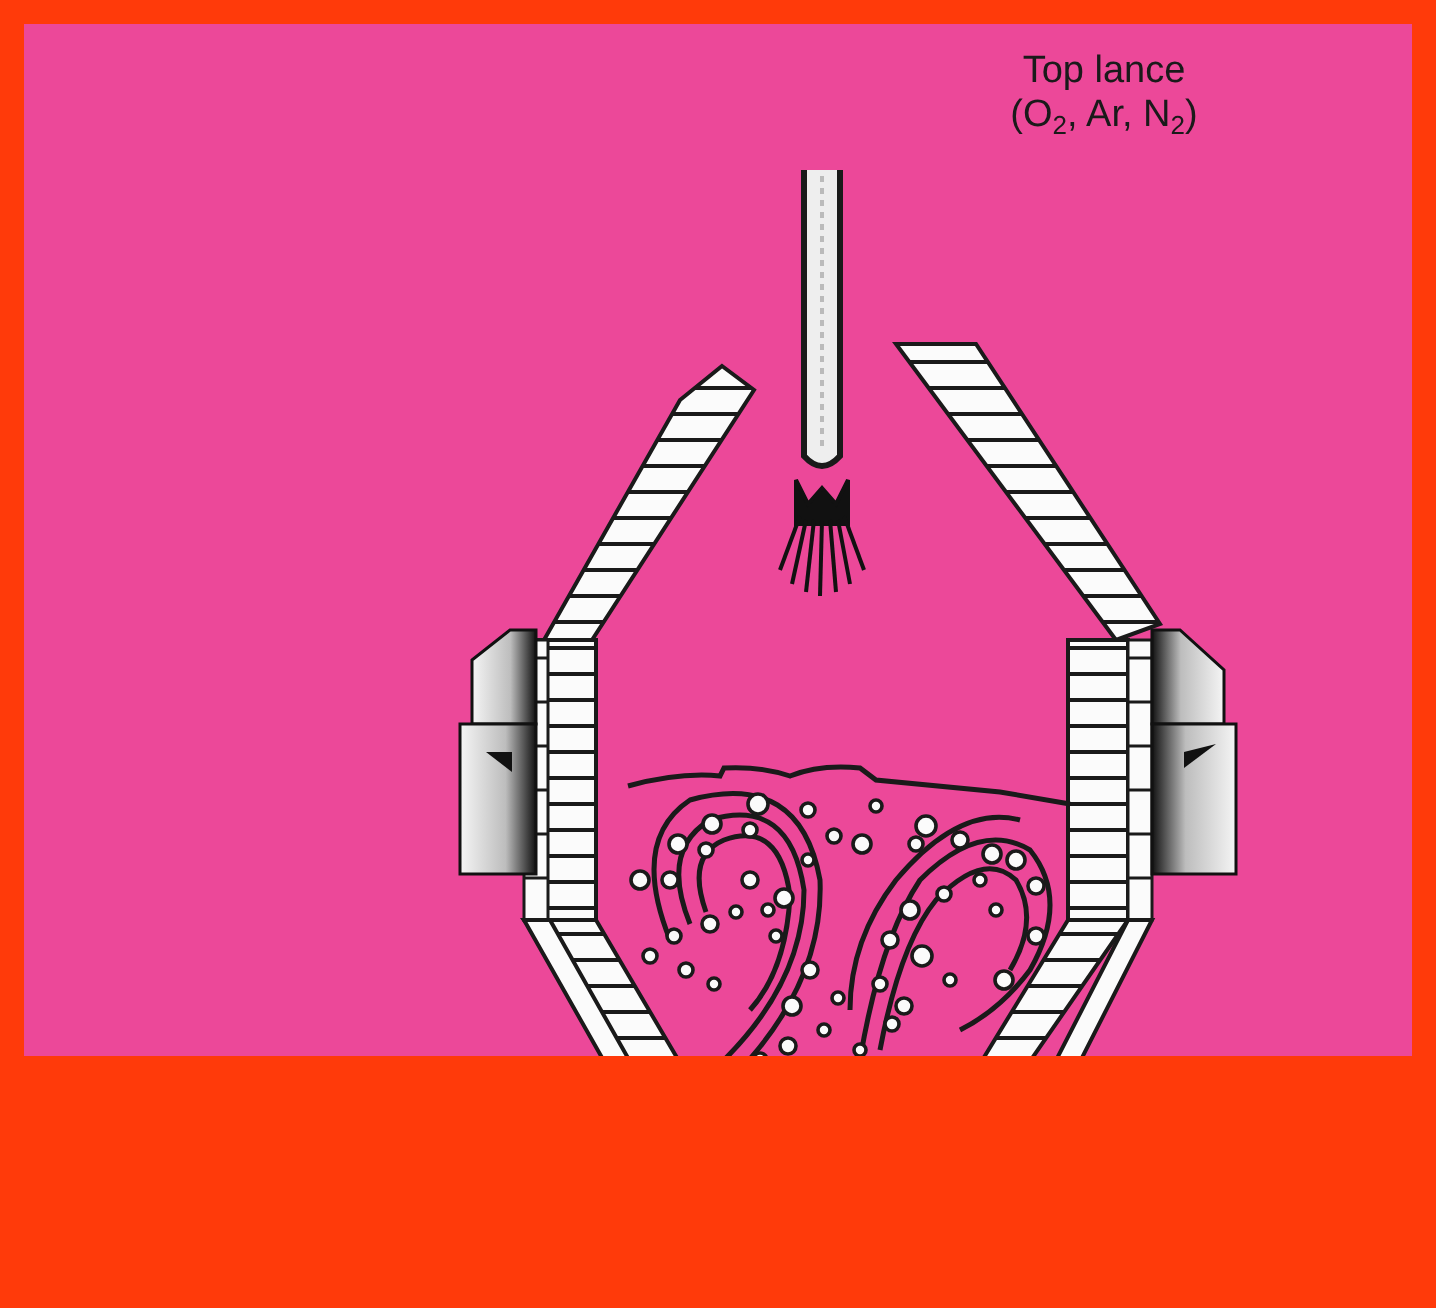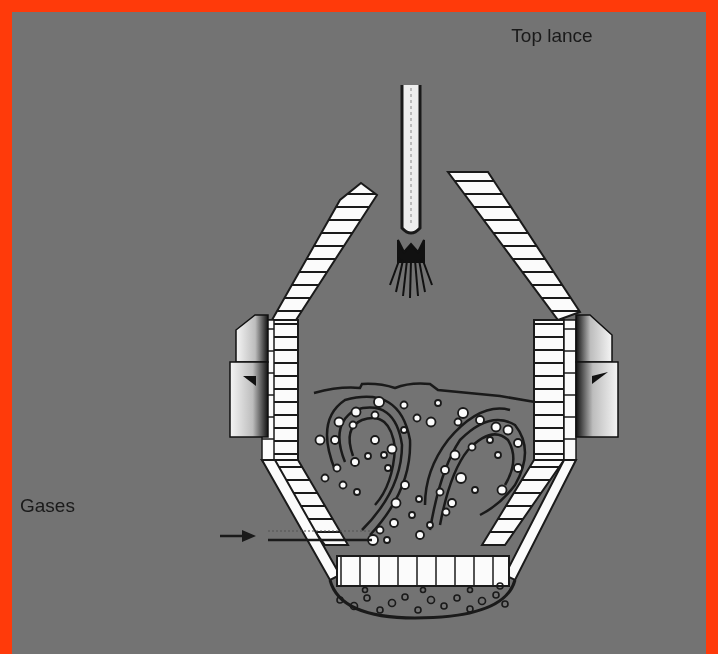--- a/index.html
+++ b/index.html
@@ -1,19 +1,19 @@
 <!DOCTYPE html>
 <html><head>
 <meta charset="utf-8">
 <style>
   html, body { margin: 0; padding: 0; }
   body { width: 718px; height: 654px; overflow: hidden; background: #ff3a0a; }
   .frame {
-    position: absolute; left: 12px; top: 12px; width: 694px; height: 642px;
-    background: #737373; overflow: hidden;
+    position: absolute; left: 12px; top: 12px; width: 694px; height: 516px;
+    background: #ec4899; overflow: hidden;
   }
   .label {
     position: absolute; font-family: "Liberation Sans", sans-serif; color: #1a1a1a;
     font-size: 19px; line-height: 22px; white-space: nowrap;
   }
   .label sub { font-size: 13px; vertical-align: -4px; line-height: 0; }
   .top-label { left: 460px; top: 13px; text-align: center; width: 160px; }
   .gas-label { left: 8px; top: 483px; }
   svg { position: absolute; left: 0; top: 0; }
 </style>
@@ -189,18 +189,18 @@
     </g>
 
     <g>
       <line x1="220" y1="536" x2="246" y2="536" stroke="#1a1a1a" stroke-width="2.5"></line>
       <path d="M242 530 L256 536 L242 542 Z" fill="#1a1a1a"></path>
     </g>
   </svg>
 
   <div class="label top-label">
     <div>Top lance</div>
+    <div><span>(O</span><sub>2</sub><span>, Ar, N</span><sub>2</sub><span>)</span></div>
   </div>
 
   <div class="label gas-label">
-    <div>Gases</div>
   </div>
 </div>
 
 </body></html>

